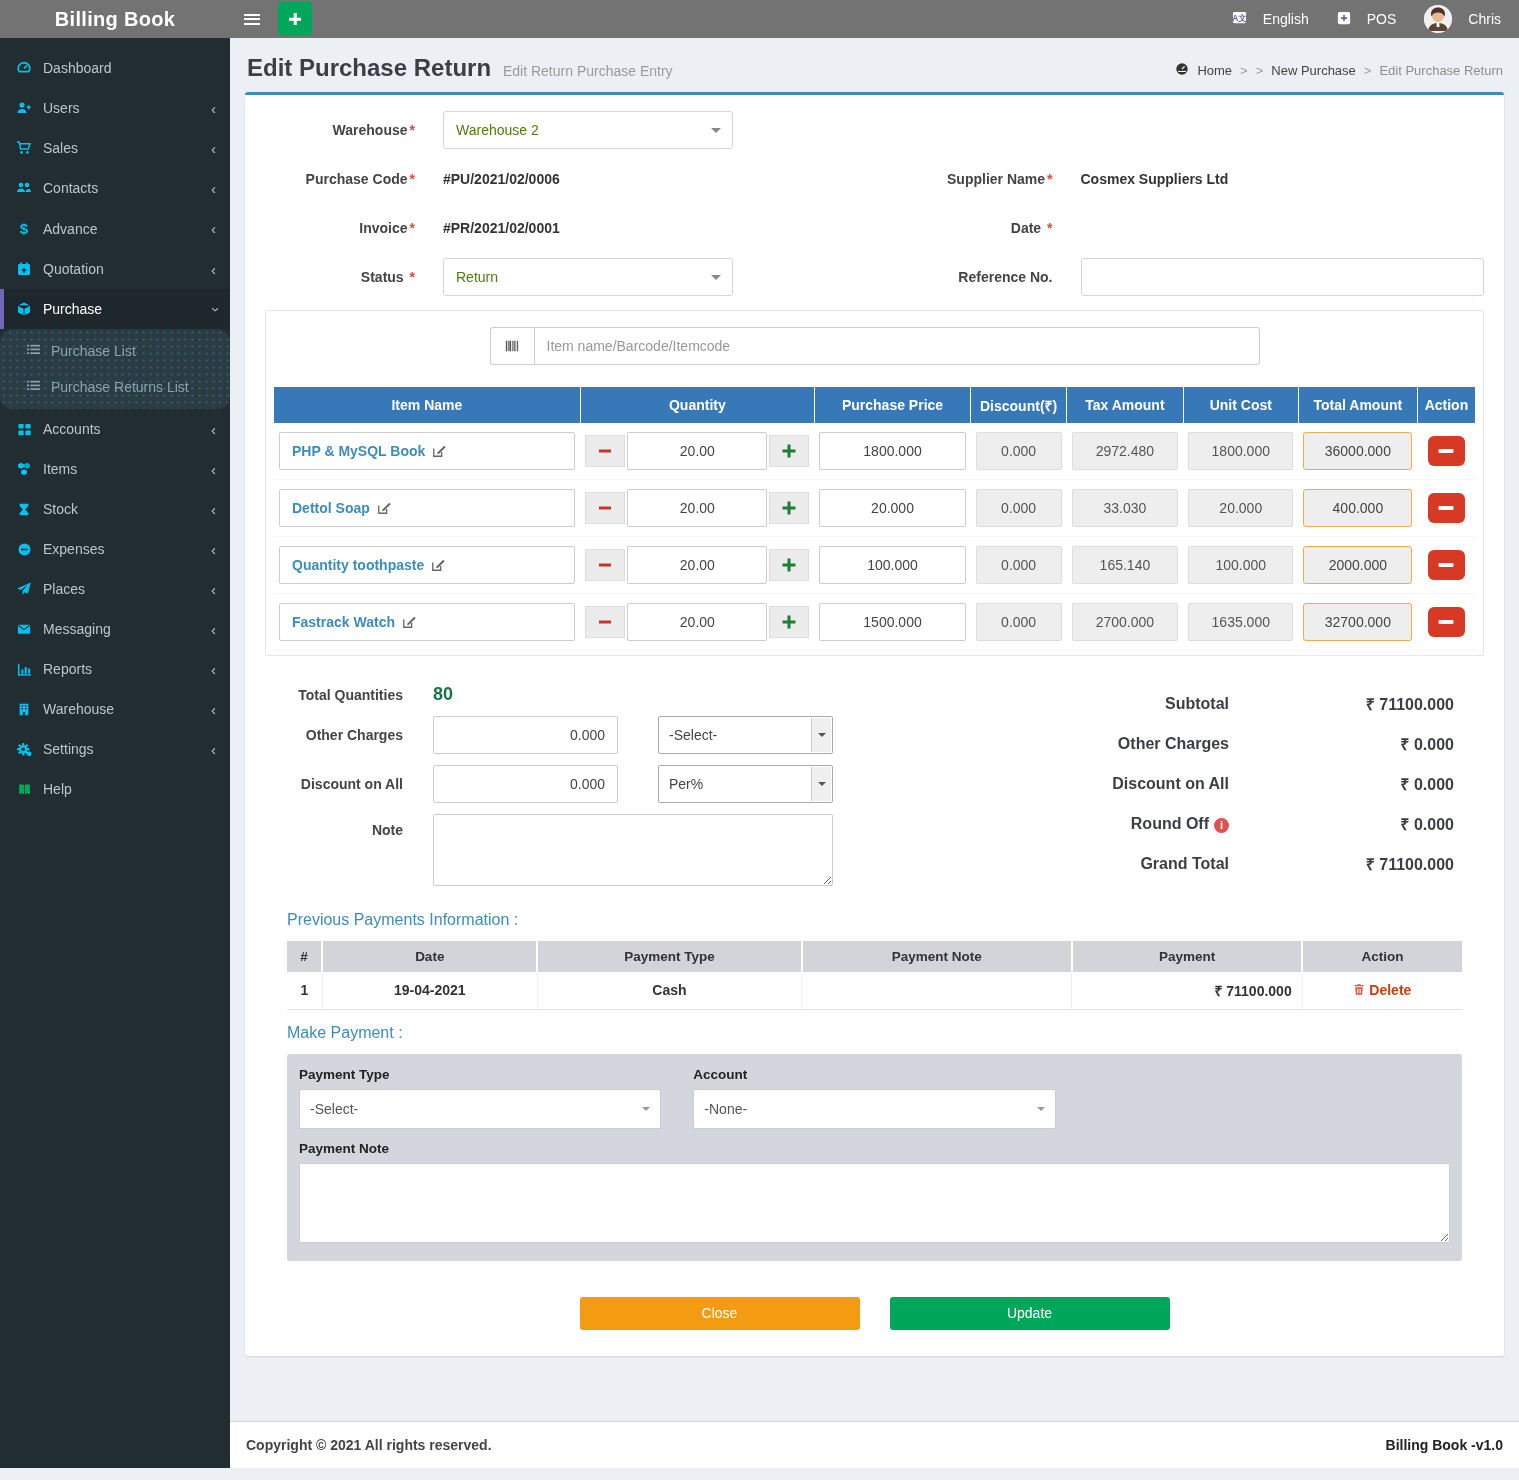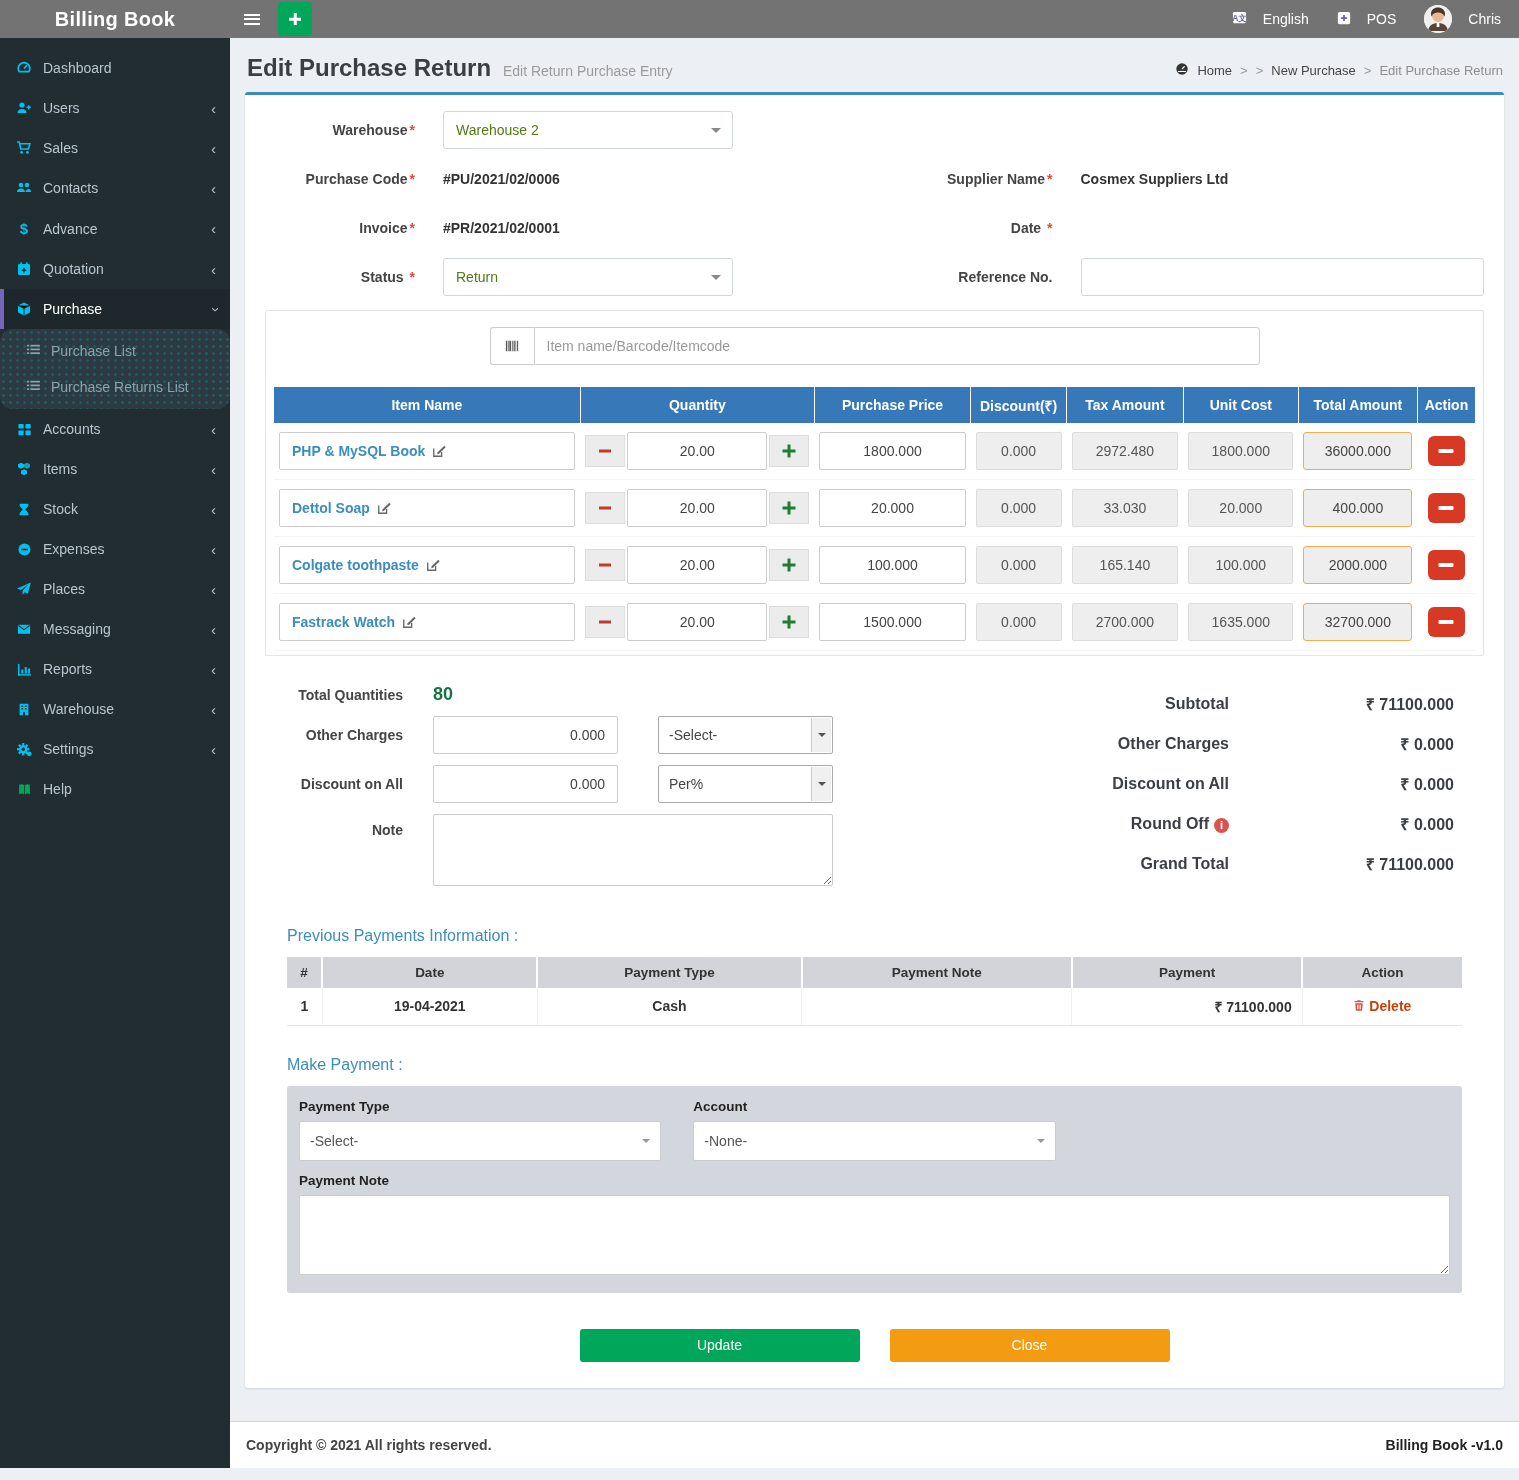--- a/index.html
+++ b/index.html
@@ -127,21 +127,21 @@
      font-family:inherit; font-size:14px; padding:6px 8px; }
   .totals-right { flex:1; padding-right:30px; }
   .srow { display:grid; grid-template-columns:1fr 225px; align-items:center; height:40px; }
   .srow .slabel { text-align:right; font-weight:bold; font-size:16px; color:#3b3f44; }
   .srow .svalue { text-align:right; font-weight:bold; font-size:16px; color:#3b3f44; }
   .info-icon { display:inline-block; width:15px; height:15px; border-radius:50%; background:#d9534f;
      color:#fff; font-size:11px; line-height:15px; text-align:center; font-weight:bold; margin-left:5px; }
   .info-icon::before { content:"i"; }
 
   
-  .section-heading { color:#3c8dbc; font-size:16px; margin:30px 0 12px 22px; }
+  .section-heading { color:#3c8dbc; font-size:16px; margin:14px 0 12px 22px; }
   table.pay { width:calc(100% - 44px); margin:0 22px; border-collapse:collapse; }
   table.pay th { background:#d3d3da; font-weight:bold; color:#333; height:31px; border-right:2px solid #fff; font-size:13.5px; }
   table.pay th:last-child { border-right:none; }
   table.pay td { height:37px; border-bottom:1px solid #e4e4e4; border-right:1px solid #f0f0f0; padding:0 10px; }
   table.pay td:last-child { border-right:none; }
   table.pay .c { text-align:center; } table.pay .r { text-align:right; }
   table.pay td { font-weight:bold; color:#333; }
   .delete-link { color:#c2410c; font-weight:bold; display:inline-flex; align-items:center; gap:4px; cursor:pointer; }
 
   
@@ -617,21 +617,21 @@
               <td>
                   <div class="cellbox total">400.000</div>
                 </td>
               <td>
                   <button class="del-btn"></button>
                 </td>
             </tr>
             <tr>
               <td>
                   <div class="item-name-box">
-                    <span>Colgate toothpaste</span>
+                    <span>Quantity toothpaste</span>
                     <svg width="14" height="14" viewBox="0 0 16 16">
                       <path d="M2 5v9h9v-5" fill="none" stroke="#666" stroke-width="1.5"></path>
                       <path d="m6.5 9.5 7.5-7.5 1.6 1.6-7.5 7.5-2.2.6z" fill="#666"></path>
                     </svg>
                   </div>
                 </td>
               <td>
                   <div class="qty-group">
                     <button class="qty-btn minus"></button>
                     <input class="num-input qty-input" value="20.00" style="">
@@ -802,22 +802,22 @@
               </div>
           </div>
         </div>
         <div class="mp-note">
           <div class="mp-label">Payment Note</div>
           <textarea class="mp-ta" style=""></textarea>
         </div>
       </div>
 
       <div class="btn-row">
+        <button class="btn close">Close</button>
         <button class="btn update">Update</button>
-        <button class="btn close">Close</button>
       </div>
     </div>
 
     <footer>
       <span class="copyright">Copyright © 2021 All rights reserved.</span>
       <span class="version">Billing Book -v1.0</span>
     </footer>
   </div>
 </div>
 

